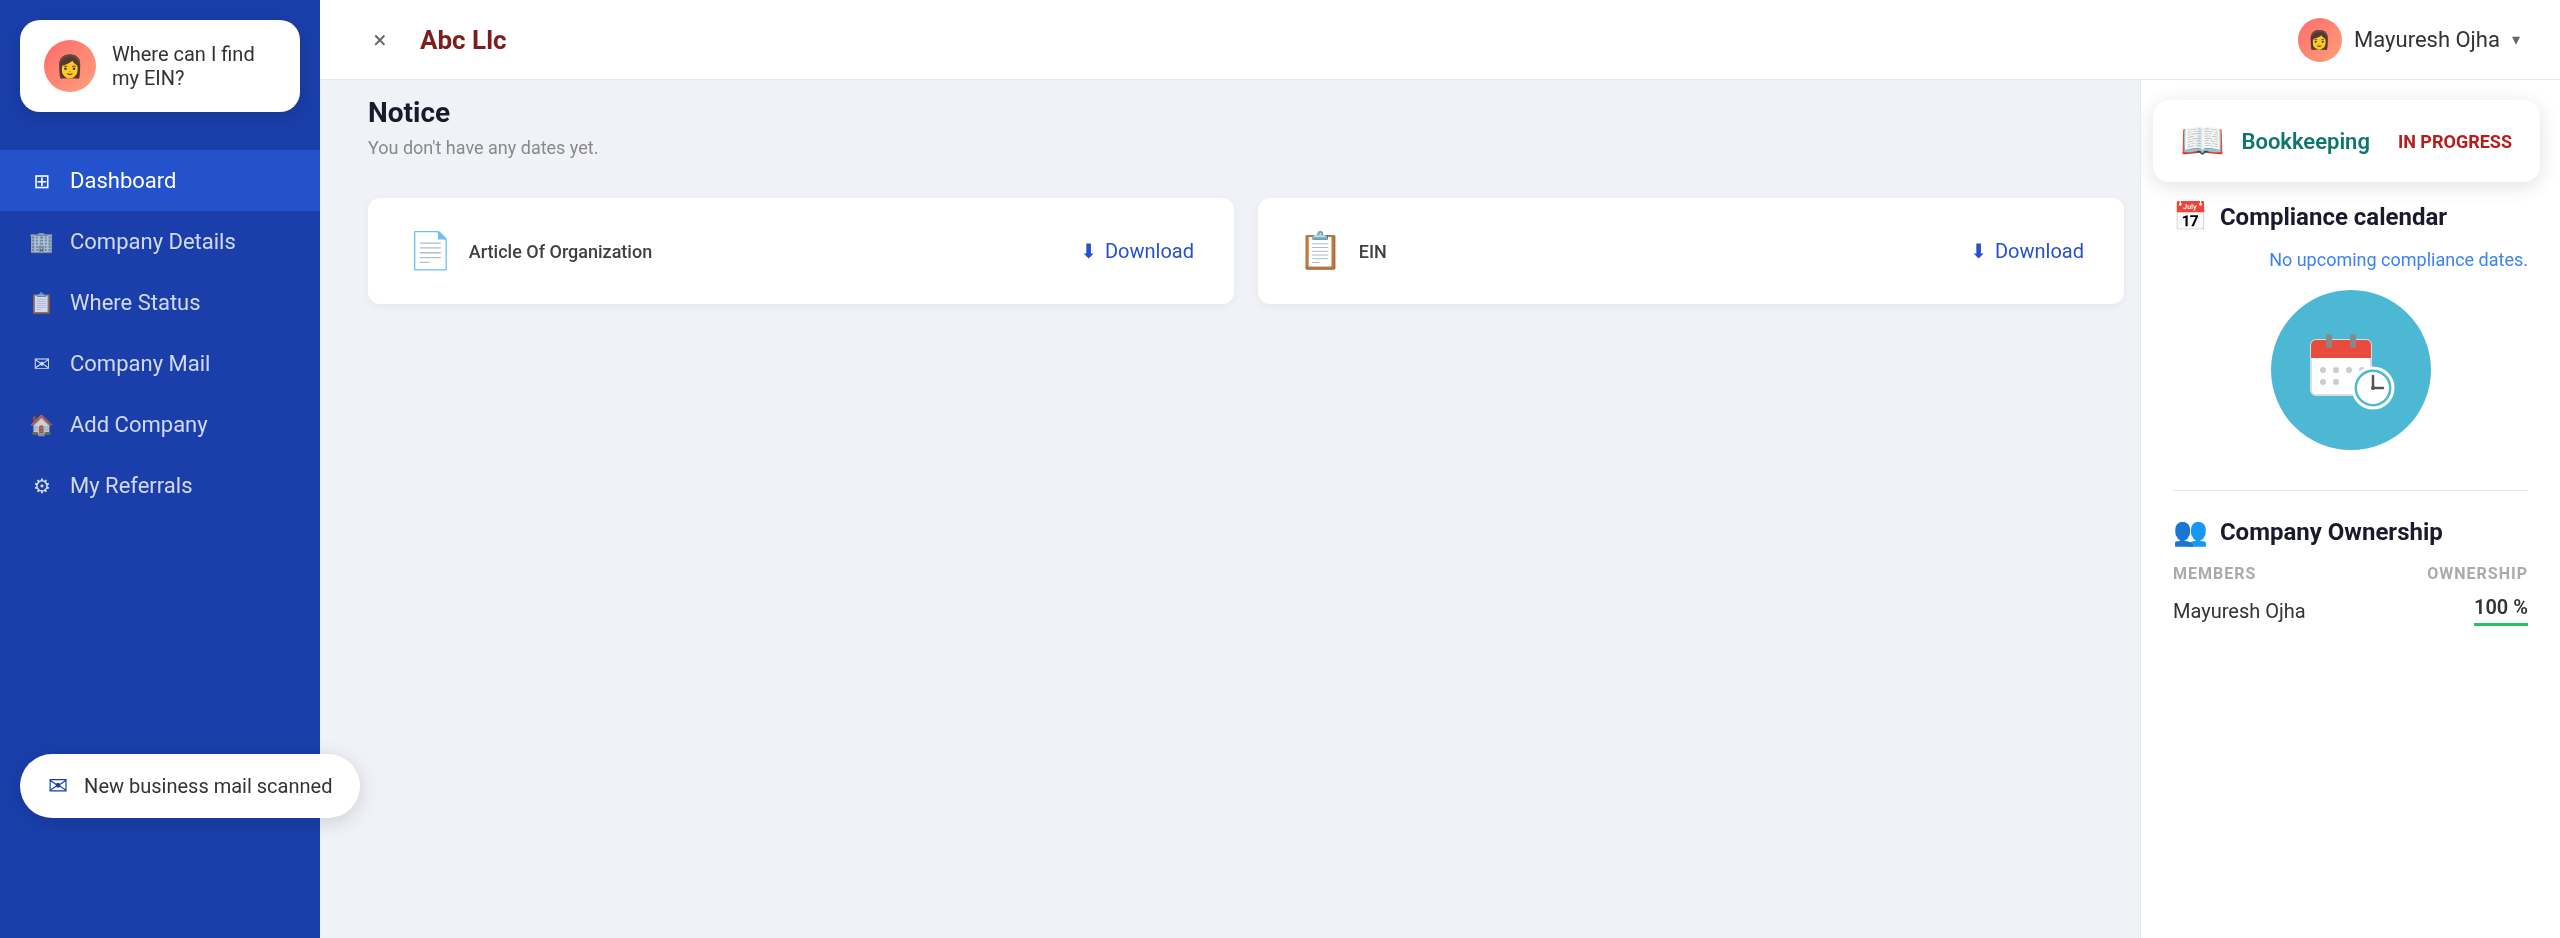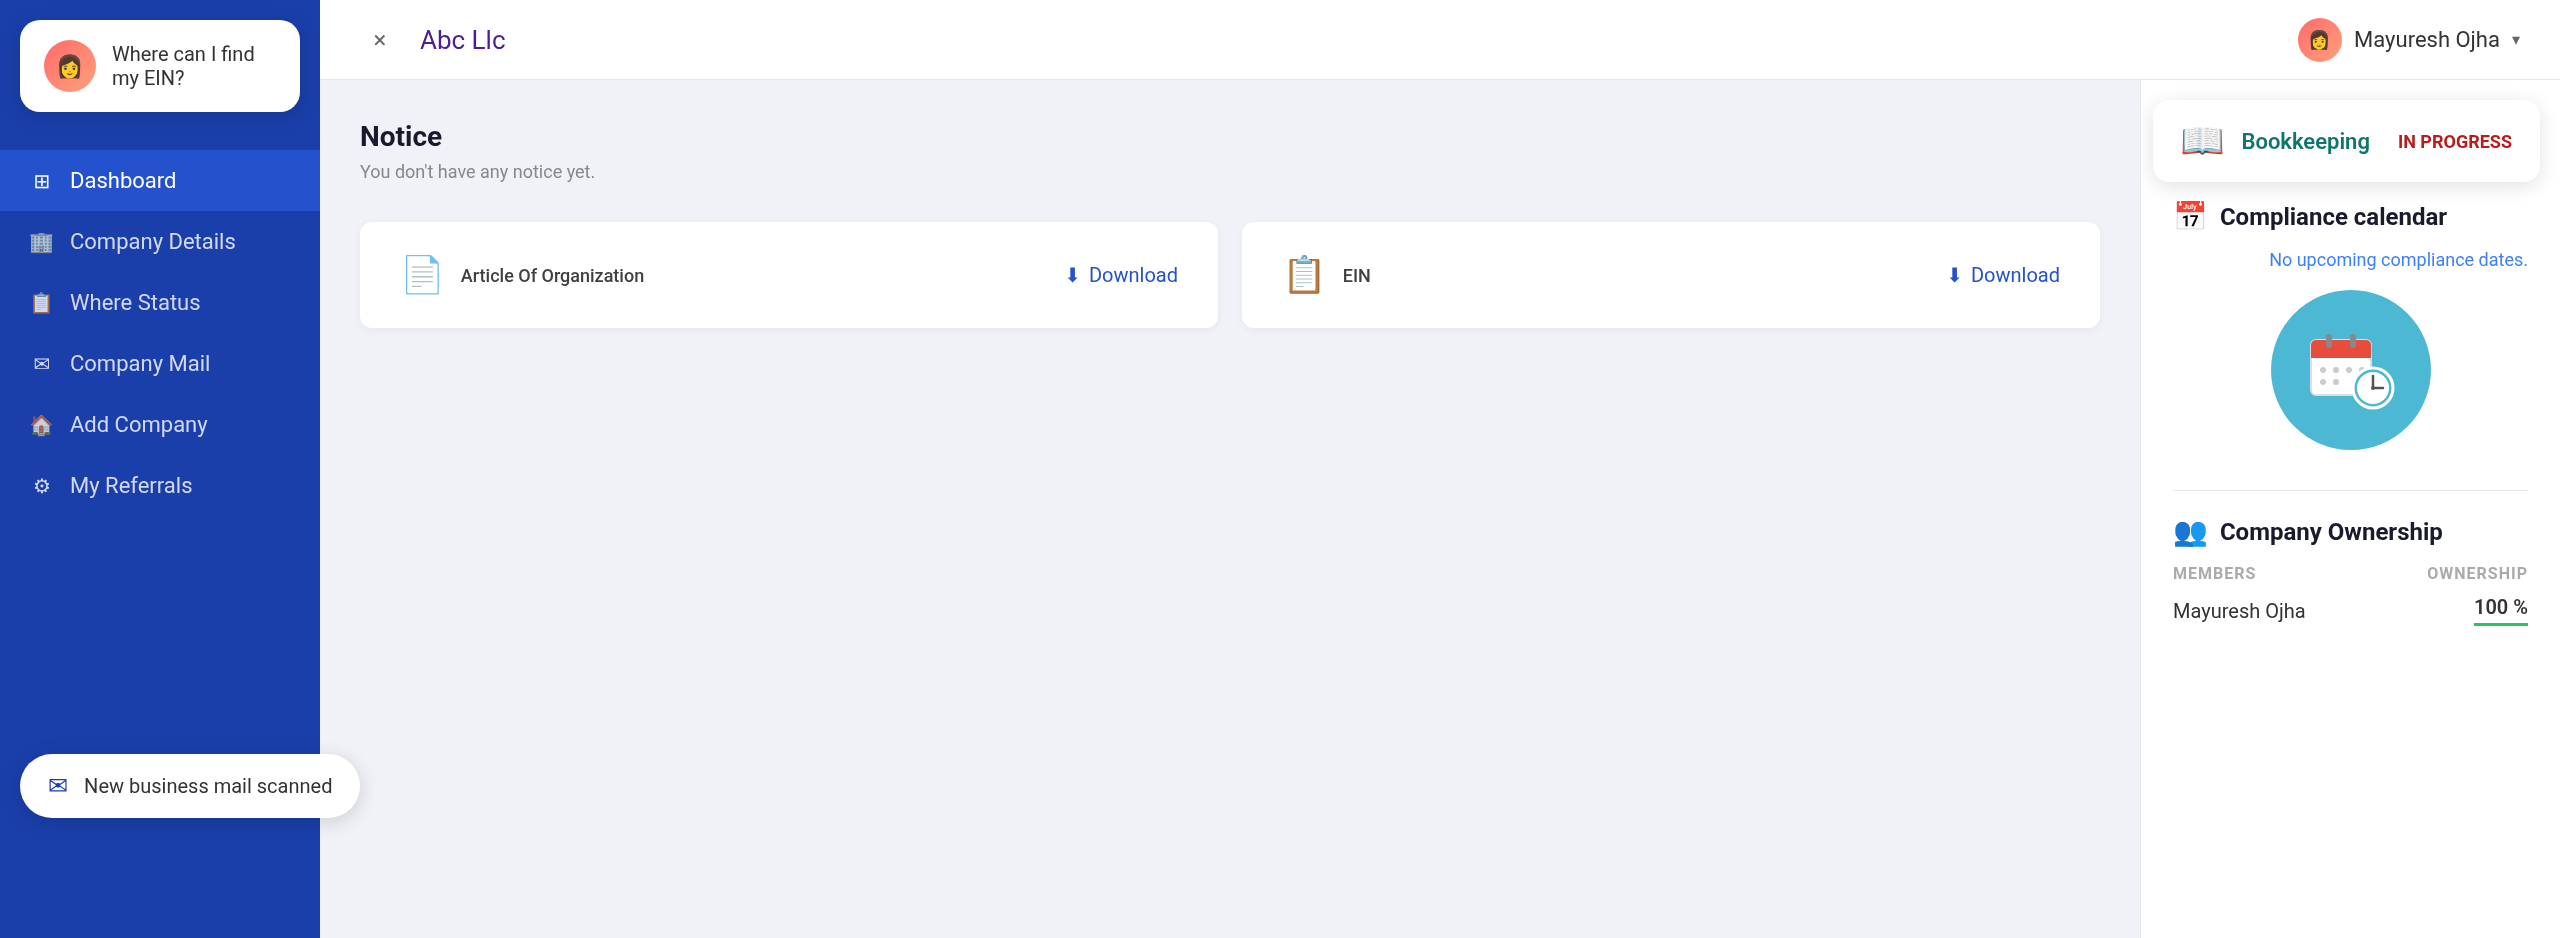--- a/index.html
+++ b/index.html
@@ -141,22 +141,22 @@
       display: flex;
       align-items: center;
       justify-content: center;
       cursor: pointer;
       font-size: 24px;
       color: #666;
     }
 
     .company-name {
       font-size: 26px;
-      font-weight: 400;
-      color: #4c1d95;
+      font-weight: 700;
+      color: #7f1d1d;
       flex: 1;
     }
 
     .user-info {
       display: flex;
       align-items: center;
       gap: 12px;
       cursor: pointer;
     }
 
@@ -185,22 +185,23 @@
     .content-body {
       flex: 1;
       display: flex;
       background: #f0f2f7;
       overflow: hidden;
     }
 
     
     .left-panel {
       flex: 1;
-      padding: 40px;
+      padding: 16px;
       overflow-y: auto;
+      margin-left: 32px;
     }
 
     
     .notice-section {
       margin-bottom: 40px;
     }
 
     .notice-title {
       font-size: 28px;
       font-weight: 700;
@@ -460,21 +461,21 @@
         <span class="chevron-icon">▾</span>
       </div>
     </div>
 
     <div class="content-body">
 
       <div class="left-panel">
 
         <div class="notice-section">
           <h2 class="notice-title">Notice</h2>
-          <p class="notice-subtitle">You don't have any notice yet.</p>
+          <p class="notice-subtitle">You don't have any dates yet.</p>
         </div>
 
         <div class="docs-row">
 
           <div class="doc-card">
             <div class="doc-left">
               <span class="doc-icon">📄</span>
               <span class="doc-name">Article Of Organization</span>
             </div>
             <a class="download-btn" href="#">

